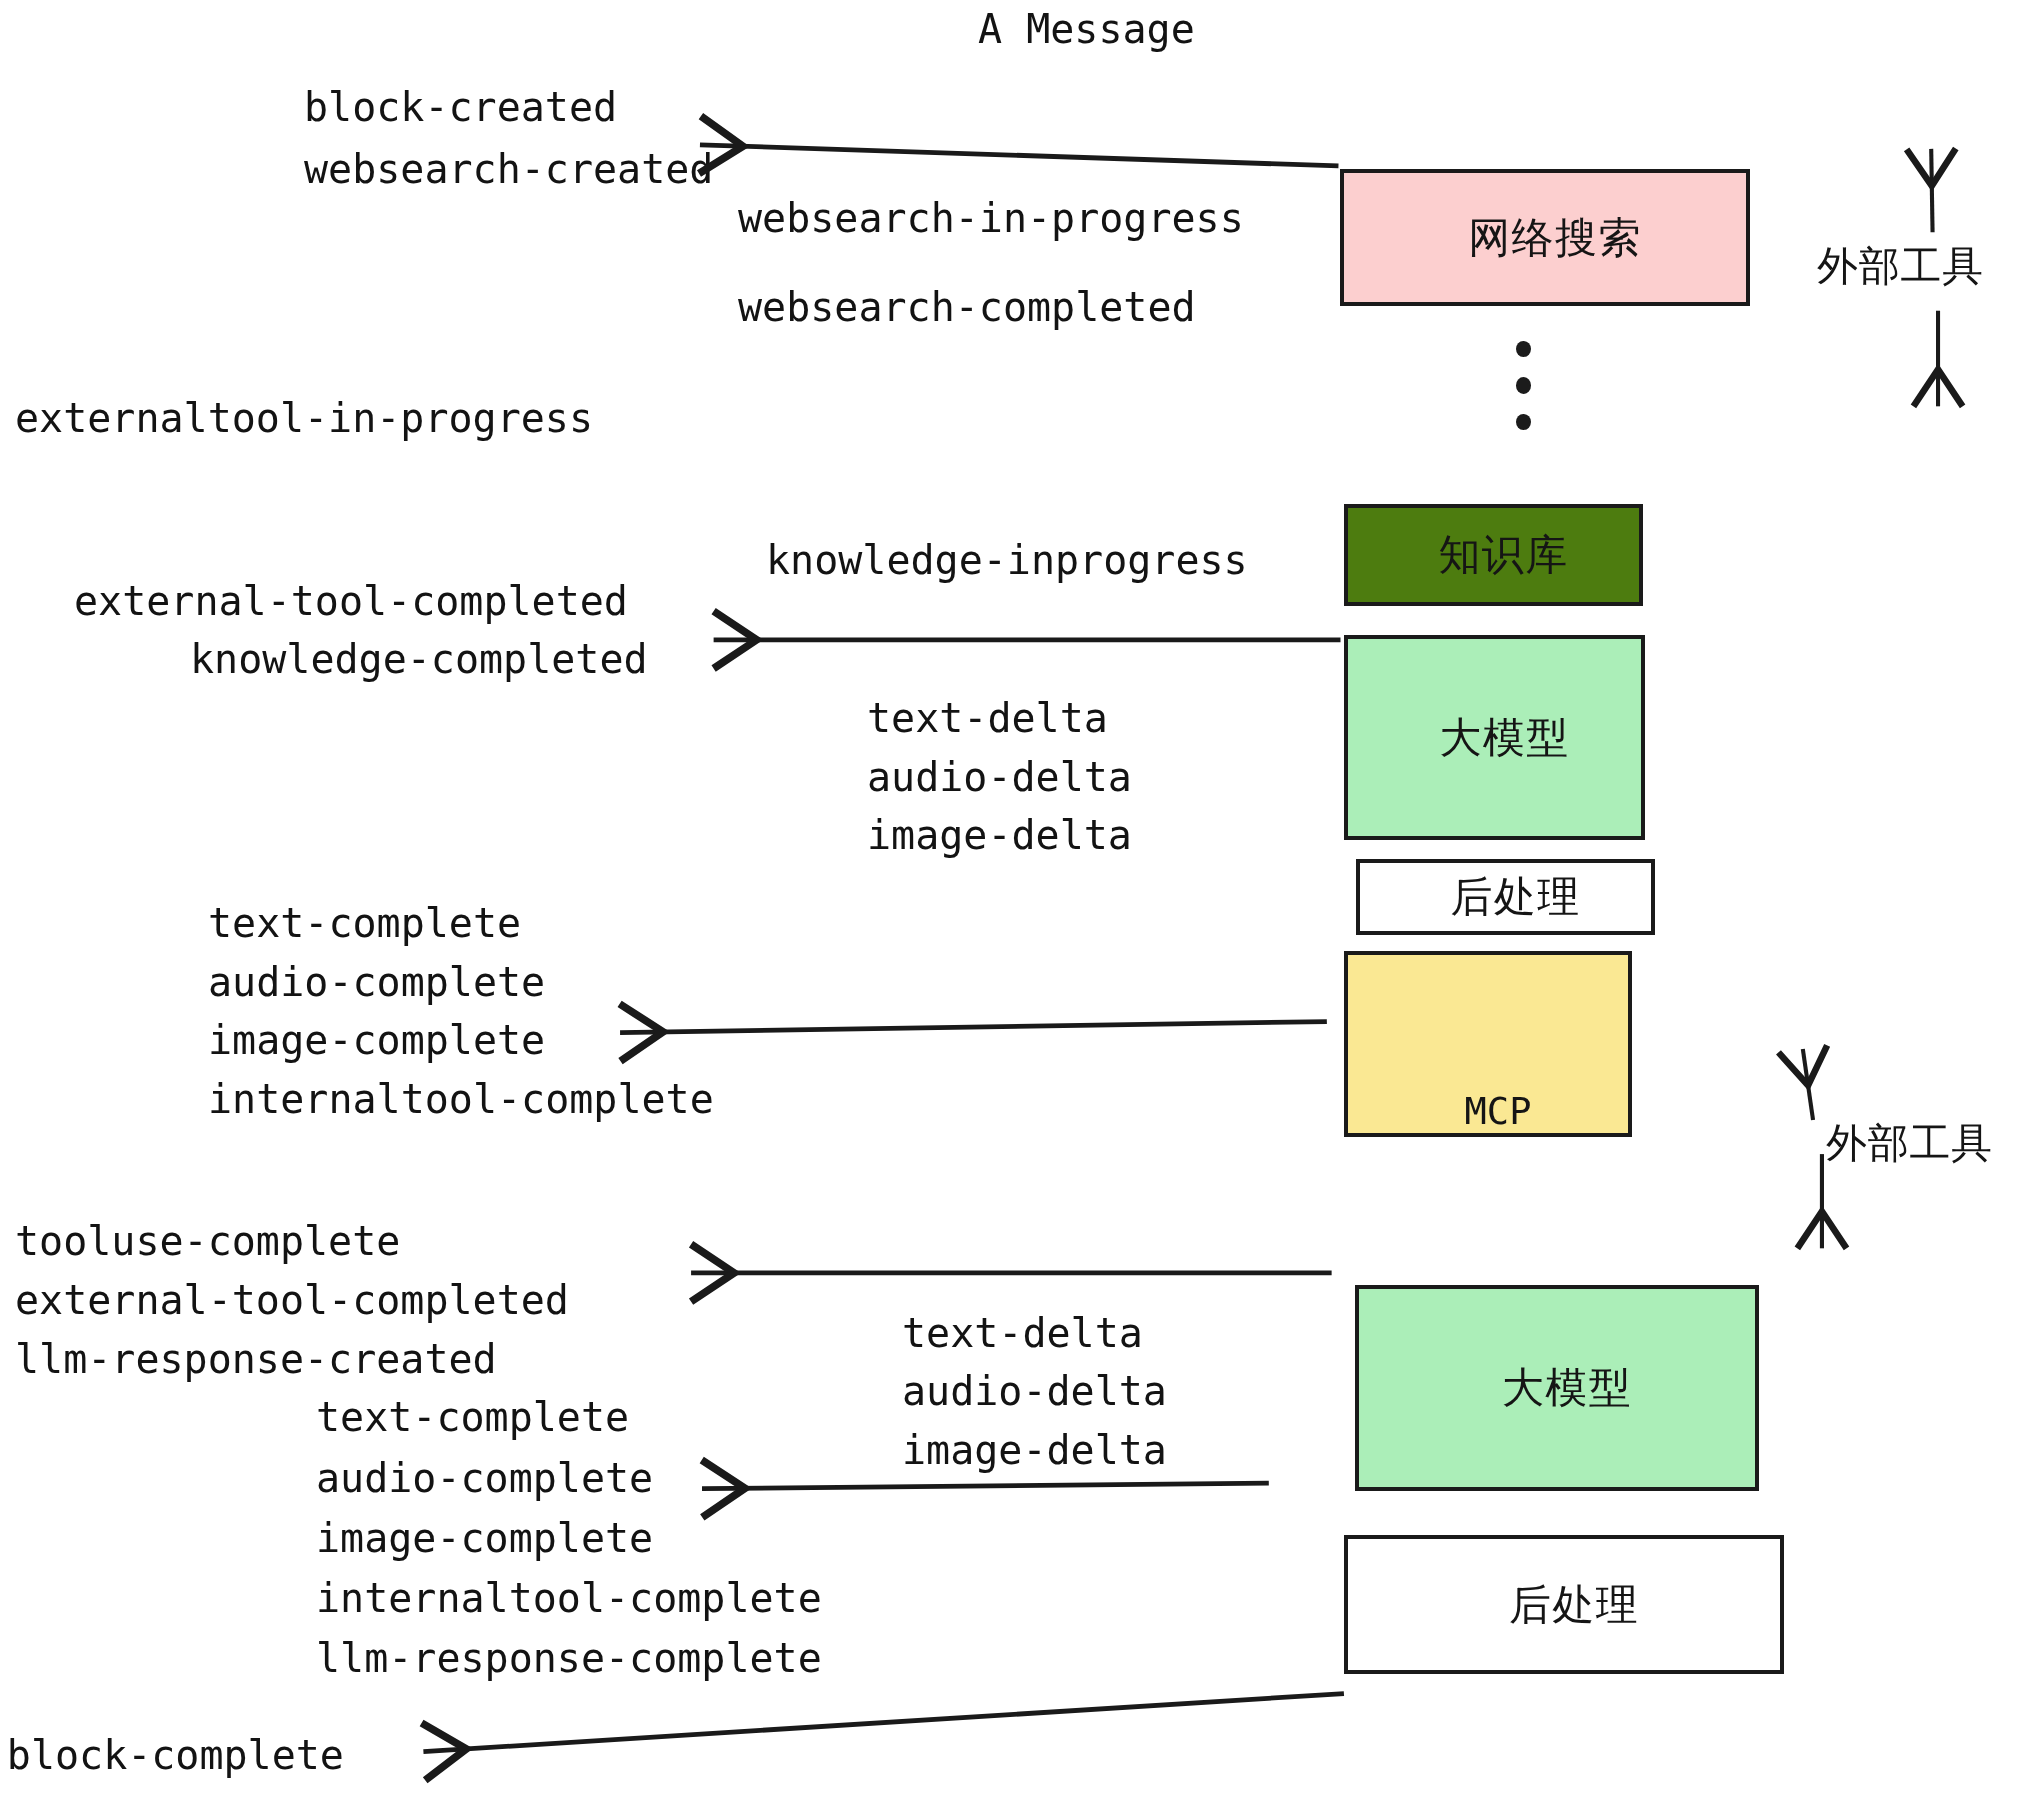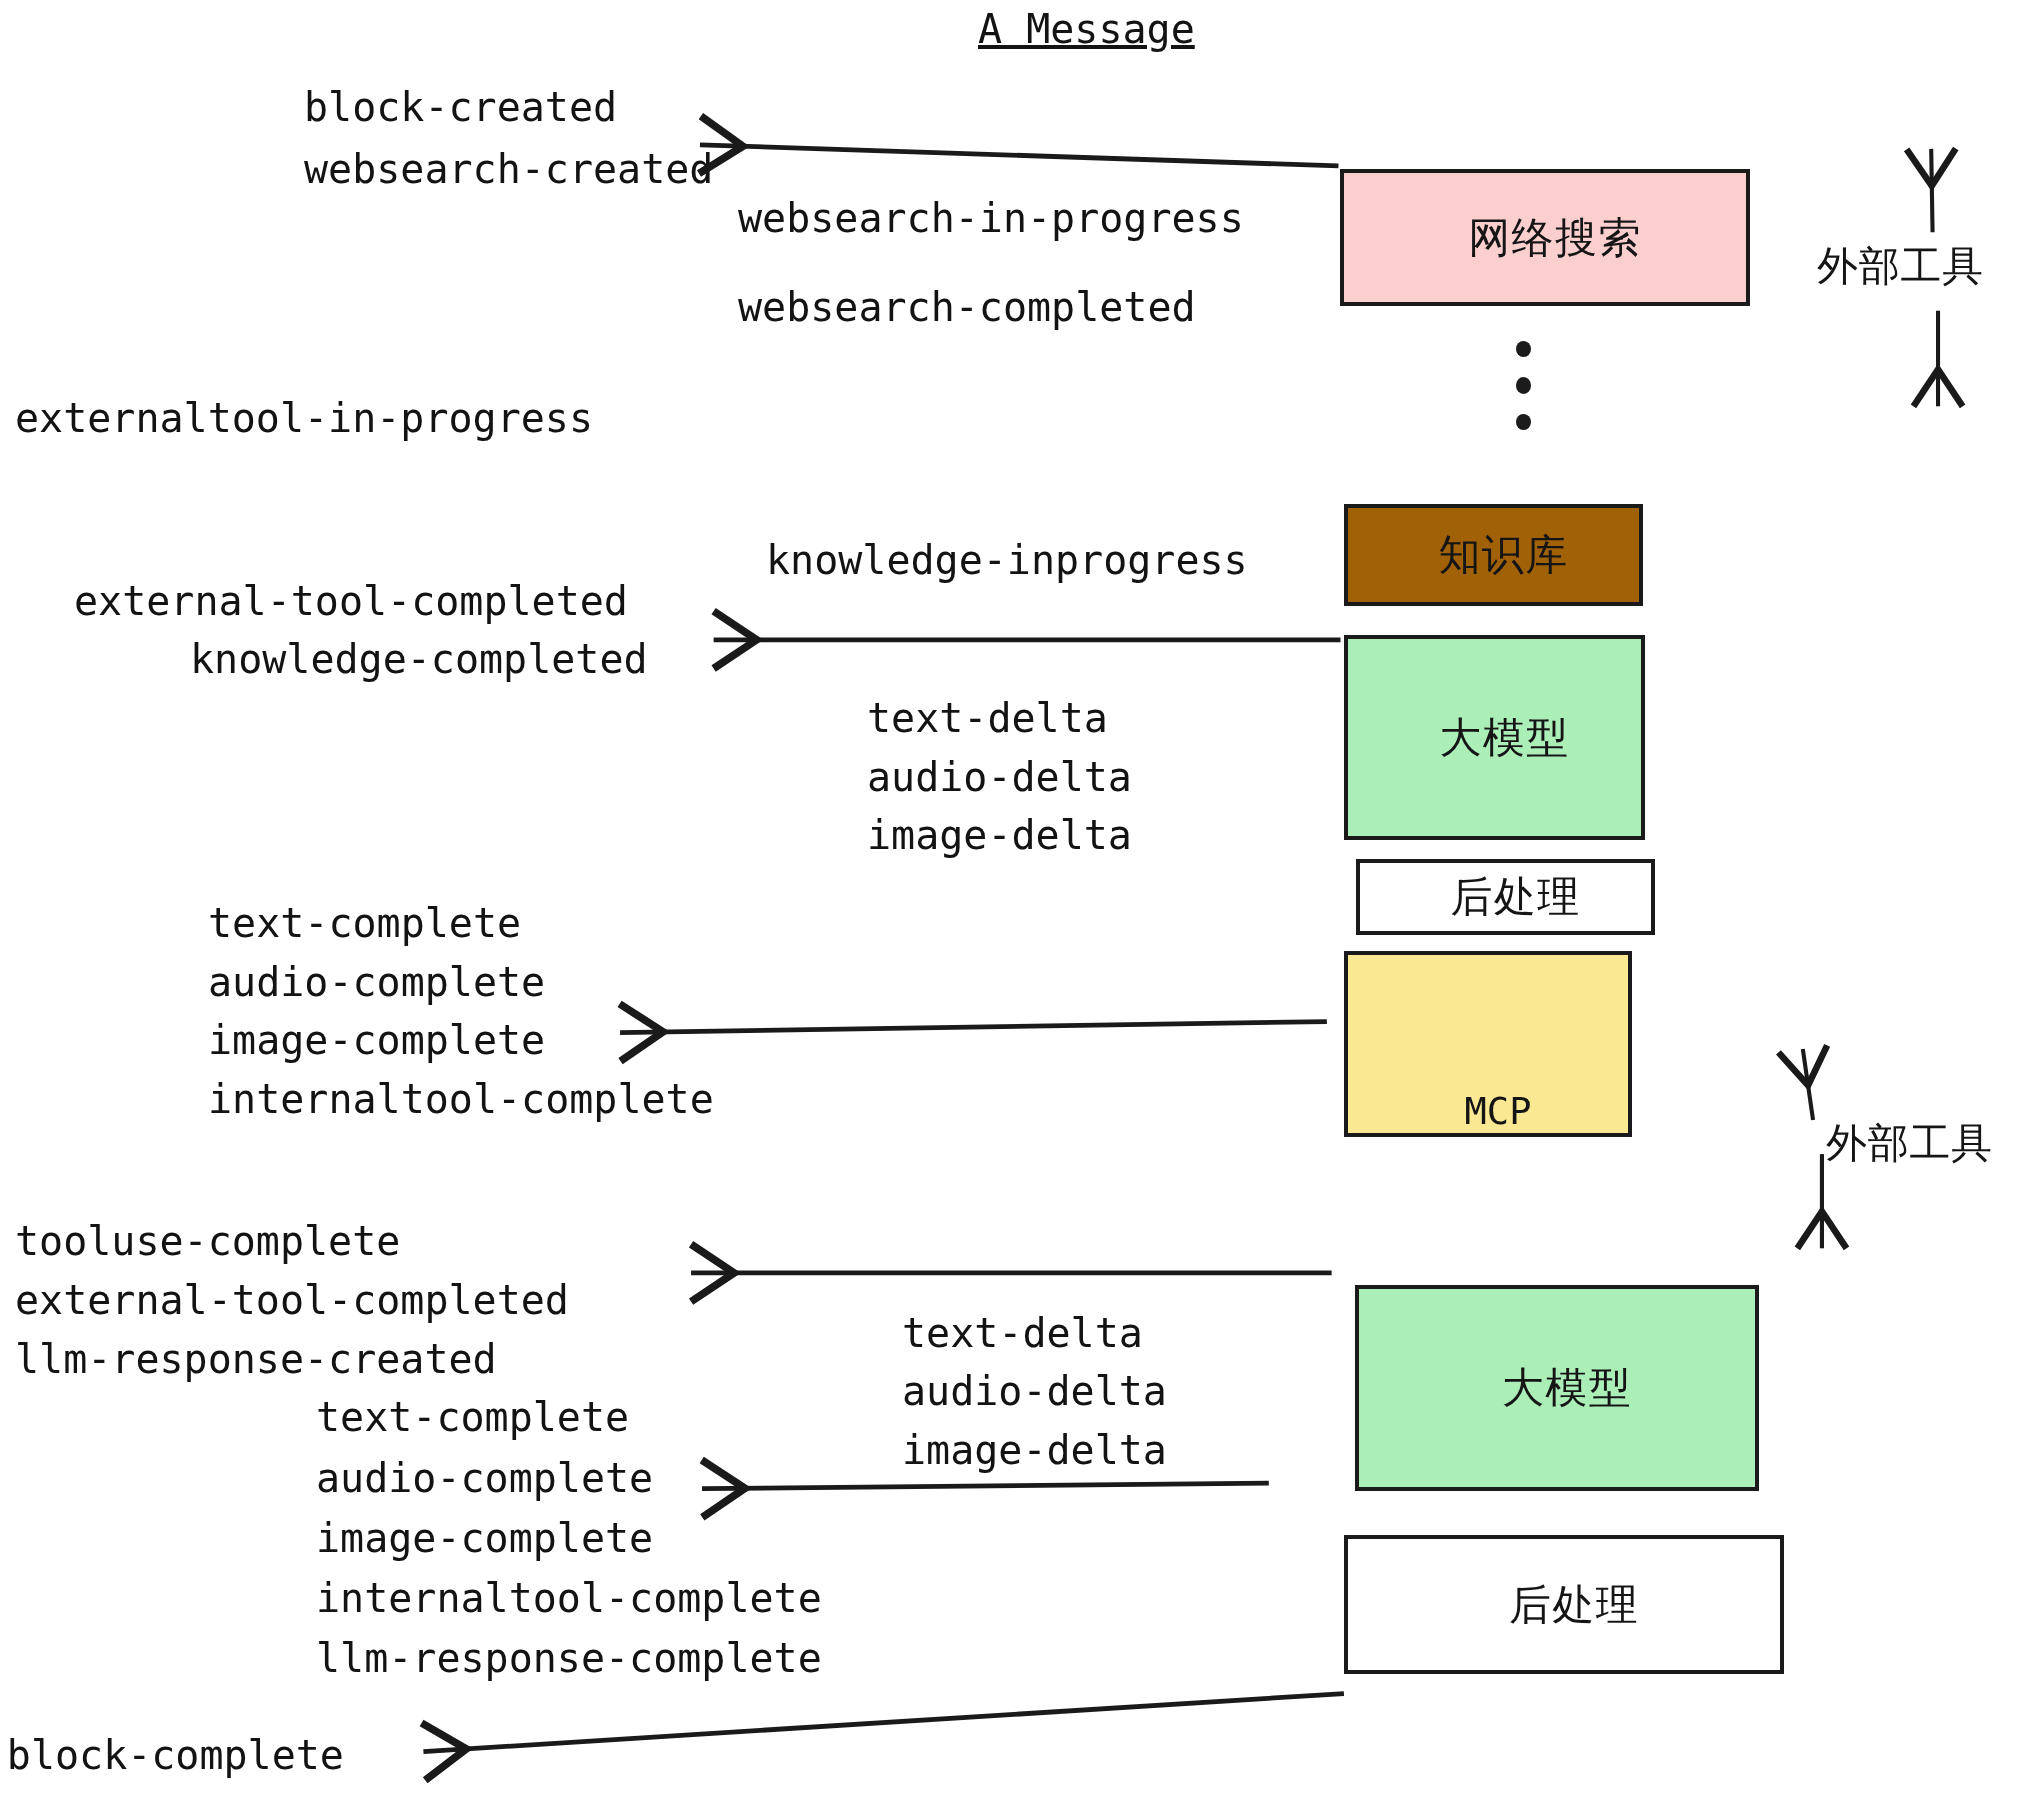--- a/index.html
+++ b/index.html
@@ -19,21 +19,20 @@
     color:#131313;
     white-space:pre;
     letter-spacing:0px;
   }
   .title{
     position:absolute;
     font-family:"DejaVu Sans Mono","Liberation Mono",monospace;
     font-size:40px;
     color:#131313;
     white-space:pre;
-    text-decoration:underline;
   }
   .node{
     position:absolute;
     box-sizing:border-box;
     border:4.8px solid #1a1a1a;
     display:flex;
     align-items:center;
     justify-content:center;
     font-family:"DejaVu Sans","Liberation Sans",sans-serif;
     font-size:42px;
@@ -119,21 +118,21 @@
   <div class="node" style="left:1340px;top:169px;width:410px;height:137px;background:#fccfcf;">
     <span>网络搜索</span>
   </div>
 
   <div class="dots" style="left:1514px;top:341px;width:18px;height:89px;">
     <i></i>
       <i></i>
       <i></i>
   </div>
 
-  <div class="node" style="left:1344px;top:504px;width:299px;height:102px;background:#a16207;">
+  <div class="node" style="left:1344px;top:504px;width:299px;height:102px;background:#4d7c0f;">
     <span>知识库</span>
   </div>
 
   <div class="node" style="left:1344px;top:635px;width:301px;height:205px;background:#abeeb8;">
     <span>大模型</span>
   </div>
 
   <div class="node" style="left:1356px;top:859px;width:299px;height:76px;background:#ffffff;">
     <span>后处理</span>
   </div>

